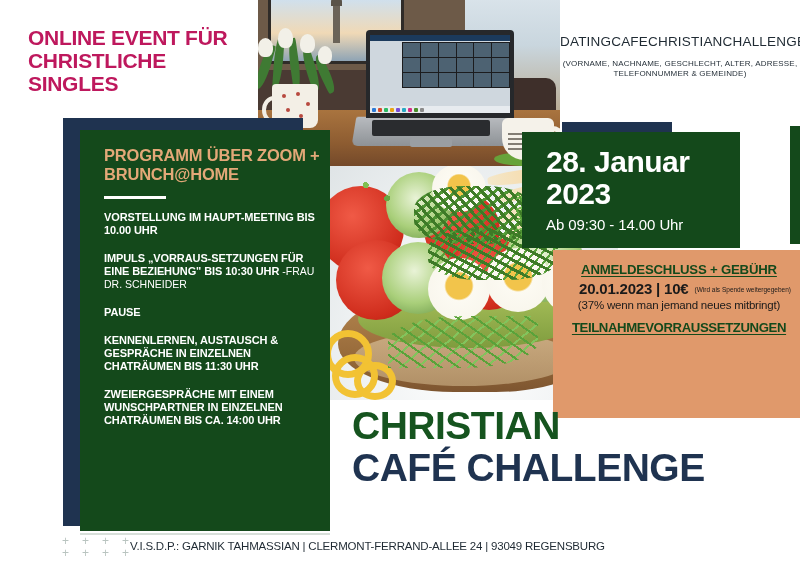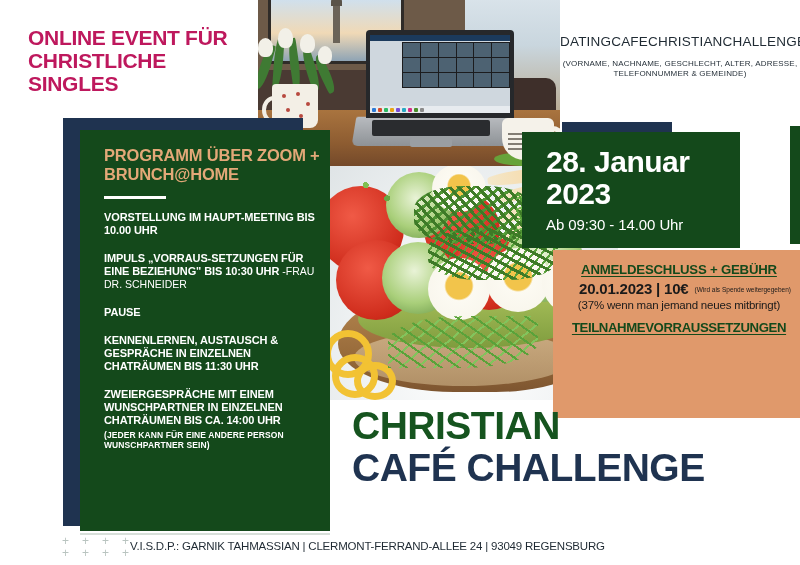--- a/index.html
+++ b/index.html
@@ -268,21 +268,20 @@
       <span class="sub">-FRAU DR. SCHNEIDER</span>
     </div>
     <div class="prog-item">
       <span>PAUSE</span>
     </div>
     <div class="prog-item">
       <span>KENNENLERNEN, AUSTAUSCH &amp; GESPRÄCHE IN EINZELNEN  CHATRÄUMEN BIS 11:30 UHR</span>
     </div>
     <div class="prog-item">
       <span>ZWEIERGESPRÄCHE MIT EINEM WUNSCHPARTNER IN EINZELNEN CHATRÄUMEN BIS CA. 14:00 UHR</span>
-      <span class="paren">(JEDER KANN FÜR EINE ANDERE PERSON WUNSCHPARTNER SEIN)</span>
     </div>
   </div>
 
   <div id="maintitle">
     <div id="mt1">CHRISTIAN</div>
     <div id="mt2">CAFÉ CHALLENGE</div>
   </div>
 
   <div id="footline"></div>
   <div id="crosses">

